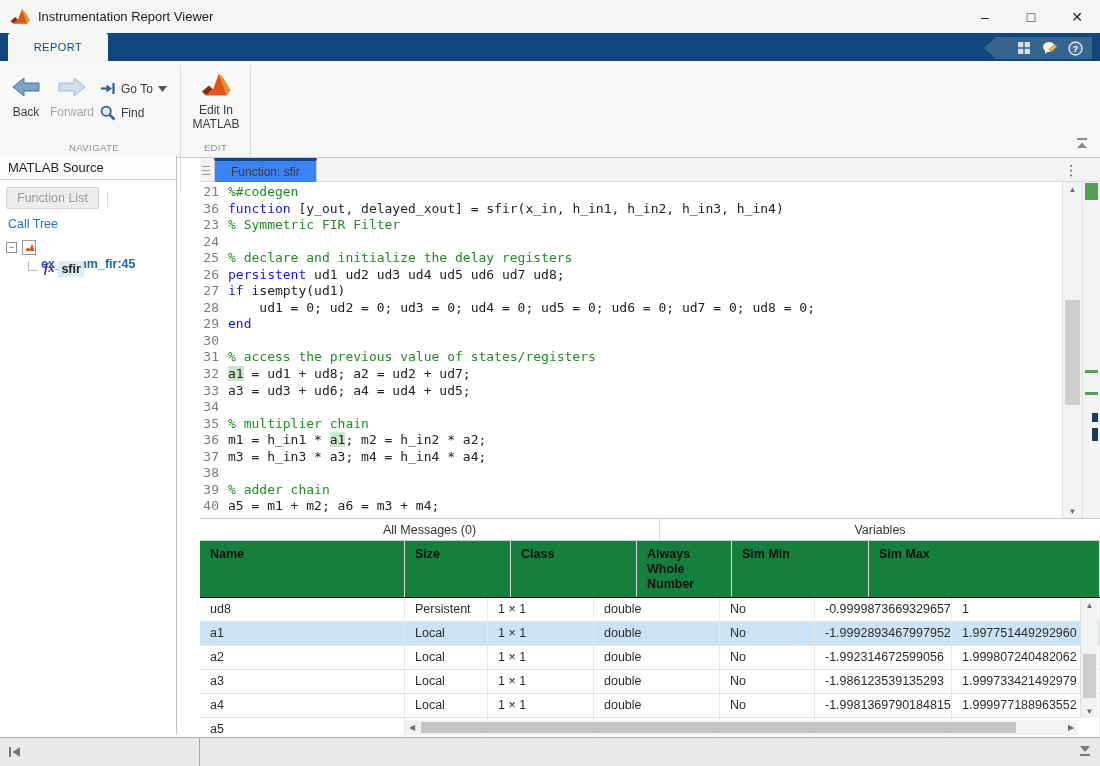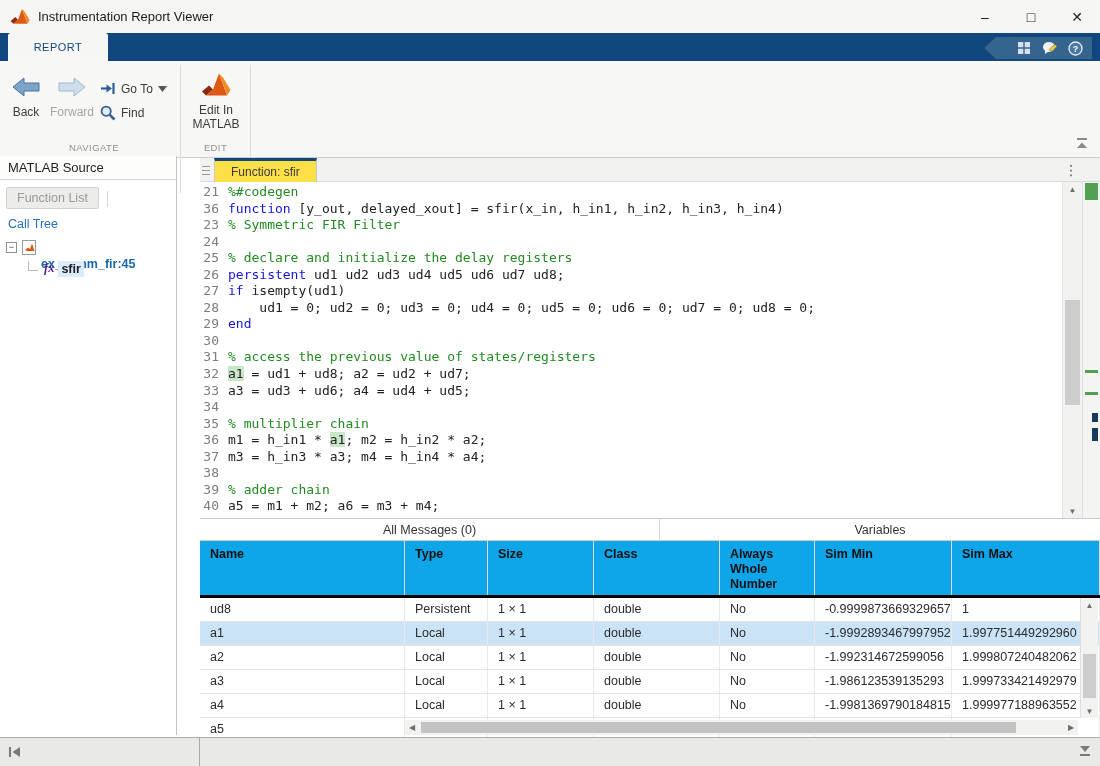--- a/index.html
+++ b/index.html
@@ -52,21 +52,21 @@
     font-size:9px; line-height:9px; text-align:center; color:#444; }
   .tree-root-label { color:#1a66a8; font-weight:bold; margin-left:5px;margin-top:32px; }
   .tree-connector { width:10px; height:10px; border-left:1px solid #b9b9b9; border-bottom:1px solid #b9b9b9;
     margin:-6px 2px 0 28px; }
   .fx { font-family:"Liberation Serif", serif; font-style:italic; font-weight:bold; color:#4c1d95; margin:0 4px; }
   .tree-child-label { font-weight:bold; background:#dcebf9; padding:1px 3px; }
   
   #codepanel { position:absolute; left:200px; top:158px; width:900px; height:360px; background:#fff; }
   #code-tabstrip { position:absolute; left:0; top:0; right:0; height:24px; background:#f2f2f0;
     border-bottom:1px solid #d8d8d8; }
-  #code-tab { position:absolute; left:14px; top:0; height:24px; background:#fde047;
+  #code-tab { position:absolute; left:14px; top:0; height:24px; background:#3b82f6;
     border:1px solid #c9c9c9; border-bottom:none; border-top:3px solid #11477E;
     padding:0 16px; font-size:12px; color:#3a3a3a; display:flex; align-items:center; z-index:2; }
   .grip { position:absolute; left:2px; top:5px; width:8px; }
   .grip div { height:1.5px; background:#9a9a9a; margin:2.5px 0; }
   #kebab { position:absolute; right:22px; top:2px; font-size:14px; color:#555; line-height:20px; }
   #codearea { position:absolute; left:0; top:24px; right:38px; bottom:0; overflow:hidden; }
   #codelines { padding-top:2px; font-family:"DejaVu Sans Mono", monospace; font-size:13px; line-height:16.55px; }
   .cl { display:flex; white-space:pre; }
   .ln { width:28px; text-align:right; color:#7c7c7c; padding-right:9px; flex:none; }
   .tok-c { color:#228B22; }
@@ -79,21 +79,21 @@
     color:#6e6e6e; font-size:8px; }
   #annotation-bar { position:absolute; right:0; top:24px; bottom:0; width:18px; background:#f4f4f2;
     border-left:1px solid #e0e0e0; }
   .ann { position:absolute; left:2px; right:2px; }
   
   #bottompanel { position:absolute; left:200px; top:518px; width:900px; height:219px; background:#fff;
     border-top:1px solid #c9c9c9; overflow:hidden; }
   #btabs { height:22px; display:flex; border-bottom:1px solid #cfcfcf; font-size:12.5px; color:#333; }
   #tab-messages { width:460px; border-right:1px solid #d9d9d9; display:flex; align-items:center; justify-content:center; }
   #tab-variables { flex:1; display:flex; align-items:center; justify-content:center; }
-  #thead { height:57px; background:#0ea5e9; border-bottom:3px solid #000000; display:flex; font-weight:bold; color:#111; }
+  #thead { height:57px; background:#15803d; border-bottom:1px solid #000000; display:flex; font-weight:bold; color:#111; }
   .hc { padding:6px 0 0 10px; border-right:1px solid #dadada; font-size:12.5px; line-height:15px; overflow:hidden; }
   .c0{width:205px} .c1{width:83px} .c2{width:106px} .c3{width:126px} .c4{width:95px} .c5{width:137px} .c6{flex:1}
   #tbody { position:absolute; left:0; top:79px; right:0; bottom:0; overflow:hidden; }
   .tr { display:flex; height:24px; border-bottom:1px solid #e3e3e3; color:#2b2b2b; }
   .tr.sel { background:#cbe3f6; }
   .td { padding:4px 0 0 10px; border-right:1px solid #e9e9e9; font-size:12.5px; white-space:nowrap; overflow:hidden; }
   #table-vsb { position:absolute; right:2px; top:79px; width:18px; bottom:19px; background:#f2f2f1;
     border-left:1px solid #e0e0e0; }
   #table-vsb .thumb { position:absolute; left:2px; right:2px; top:56px; height:44px; background:#cdcdcd; }
   #table-hsb { position:absolute; left:205px; right:22px; bottom:2px; height:15px; background:#f2f2f1; }
@@ -279,21 +279,20 @@
   </div>
 </div>
 
 <div id="bottompanel">
   <div id="btabs">
     <div id="tab-messages">All Messages (0)</div>
     <div id="tab-variables">Variables</div>
   </div>
   <div id="thead">
       <div class="hc c0">Name</div>
-      <div class="hc c1">Type</div>
       <div class="hc c2">Size</div>
       <div class="hc c3">Class</div>
       <div class="hc c4">Always Whole Number</div>
       <div class="hc c5">Sim Min</div>
       <div class="hc c6">Sim Max</div>
     </div>
   <div id="tbody">
       <div class="tr">
         <div class="td c0">ud8</div>
         <div class="td c1">Persistent</div>

